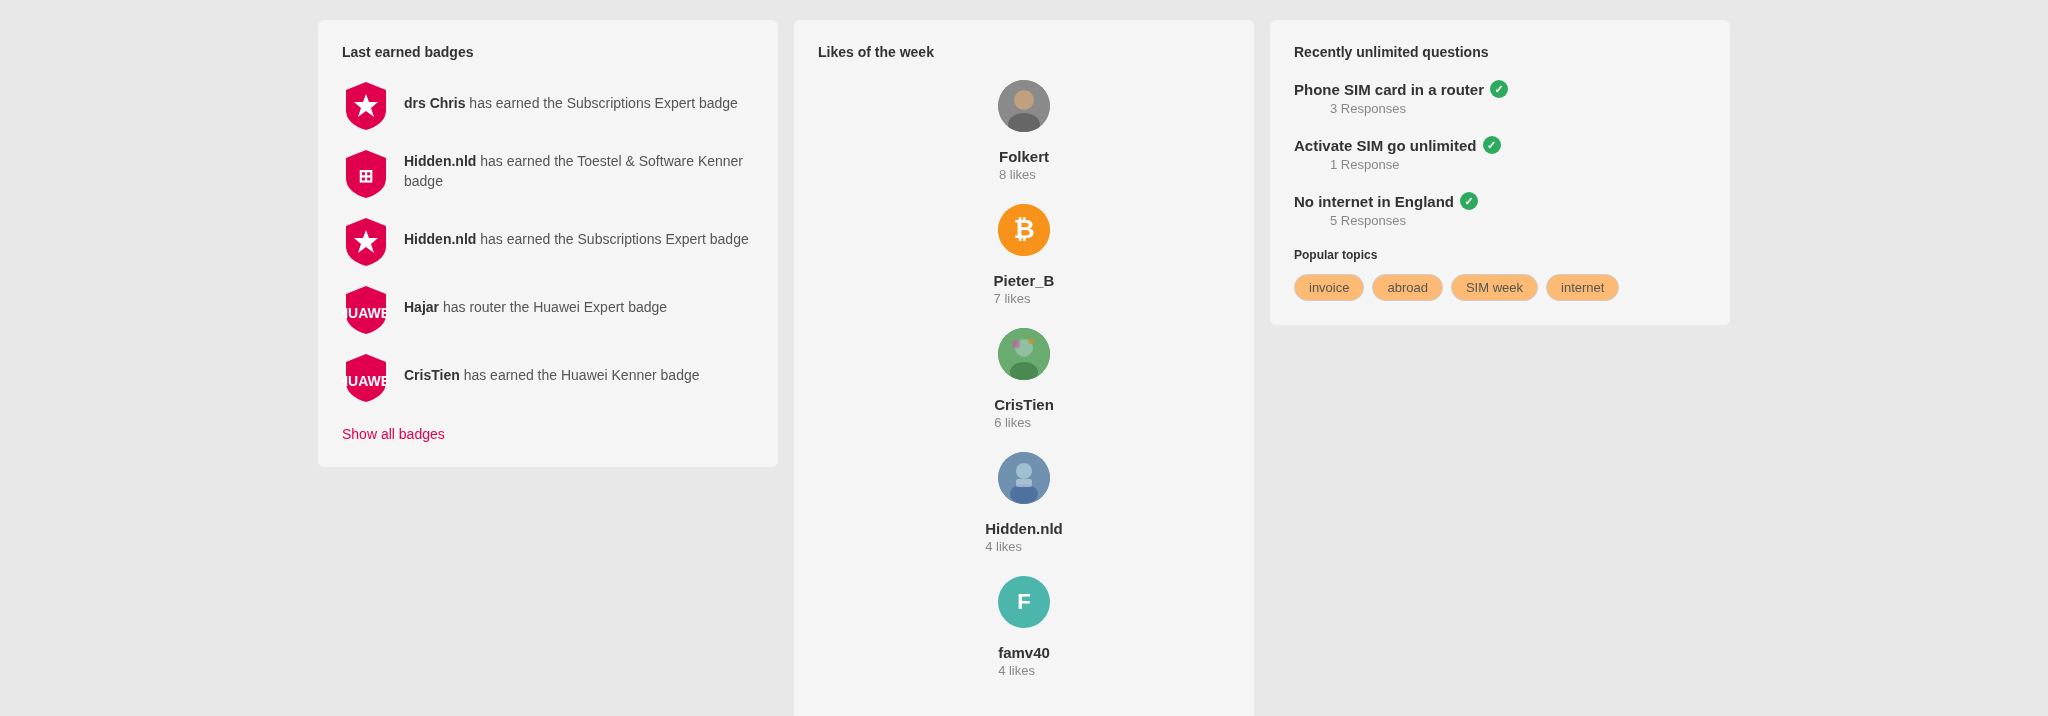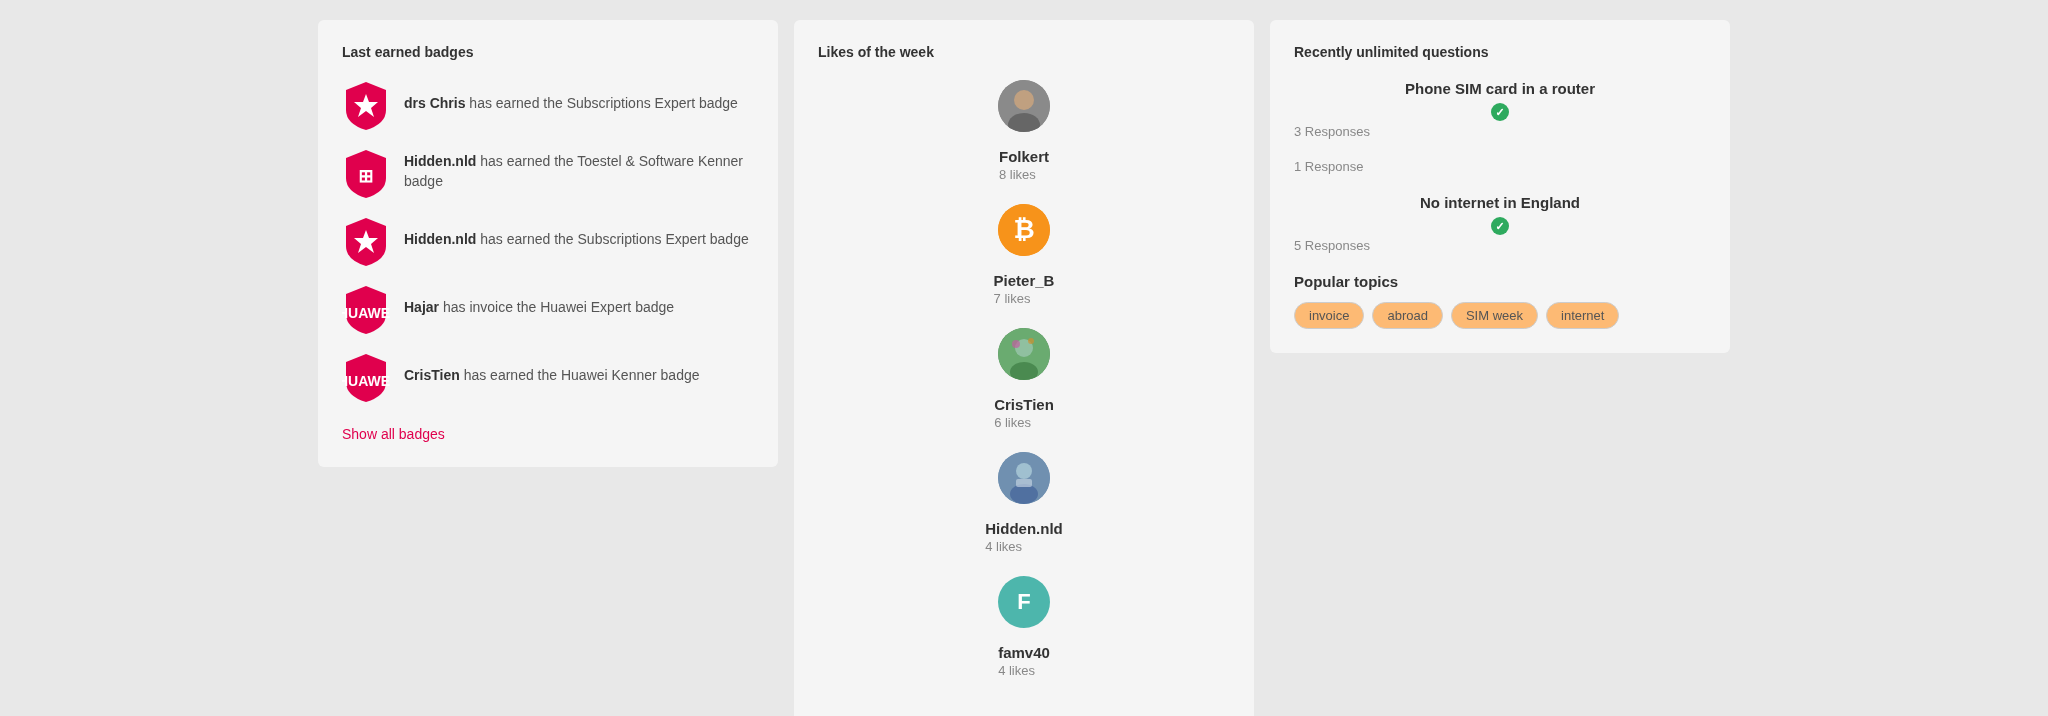--- a/index.html
+++ b/index.html
@@ -104,27 +104,27 @@
       margin-bottom: 20px;
     }
 
     .question-title {
       font-size: 15px;
       font-weight: 700;
       color: #333;
       display: flex;
       align-items: center;
       gap: 6px;
-      flex-direction: column;
     }
 
     .question-responses {
       font-size: 13px;
       color: #888;
       margin-top: 3px;
+      margin-left: 36px;
     }
 
     .check-icon {
       width: 18px;
       height: 18px;
       background: #2eaa5e;
       border-radius: 50%;
       display: inline-flex;
       align-items: center;
       justify-content: center;
@@ -132,21 +132,21 @@
     }
 
     .check-icon::after {
       content: '✓';
       color: white;
       font-size: 11px;
       font-weight: 700;
     }
 
     .popular-topics-title {
-      font-size: 15px;
+      font-size: 12px;
       font-weight: 600;
       color: #333;
       margin-bottom: 12px;
     }
 
     .topics-container {
       display: flex;
       flex-wrap: wrap;
       gap: 8px;
     }
@@ -213,21 +213,21 @@
 
   <div class="badge-item">
     <div class="badge-icon">
       <svg viewBox="0 0 48 52" xmlns="http://www.w3.org/2000/svg">
         <path d="M24 2 L44 10 L44 30 Q44 44 24 50 Q4 44 4 30 L4 10 Z" fill="#e0004d"></path>
         <text x="24" y="34" text-anchor="middle" fill="white" font-size="14" font-weight="bold">HUAWEI</text>
       </svg>
     </div>
     <div class="badge-text">
       <span class="username">Hajar</span>
-      <span> has invoice the Huawei Expert badge</span>
+      <span> has router the Huawei Expert badge</span>
     </div>
   </div>
 
   <div class="badge-item">
     <div class="badge-icon">
       <svg viewBox="0 0 48 52" xmlns="http://www.w3.org/2000/svg">
         <path d="M24 2 L44 10 L44 30 Q44 44 24 50 Q4 44 4 30 L4 10 Z" fill="#e0004d"></path>
         <text x="24" y="34" text-anchor="middle" fill="white" font-size="14" font-weight="bold">HUAWEI</text>
       </svg>
     </div>
@@ -315,20 +315,24 @@
 
   <div class="question-item">
     <div class="question-title">
       <span>Phone SIM card in a router</span>
       <span class="check-icon"></span>
     </div>
     <div class="question-responses">3 Responses</div>
   </div>
 
   <div class="question-item">
+    <div class="question-title">
+      <span>Activate SIM go unlimited</span>
+      <span class="check-icon"></span>
+    </div>
     <div class="question-responses">1 Response</div>
   </div>
 
   <div class="question-item">
     <div class="question-title">
       <span>No internet in England</span>
       <span class="check-icon"></span>
     </div>
     <div class="question-responses">5 Responses</div>
   </div>

